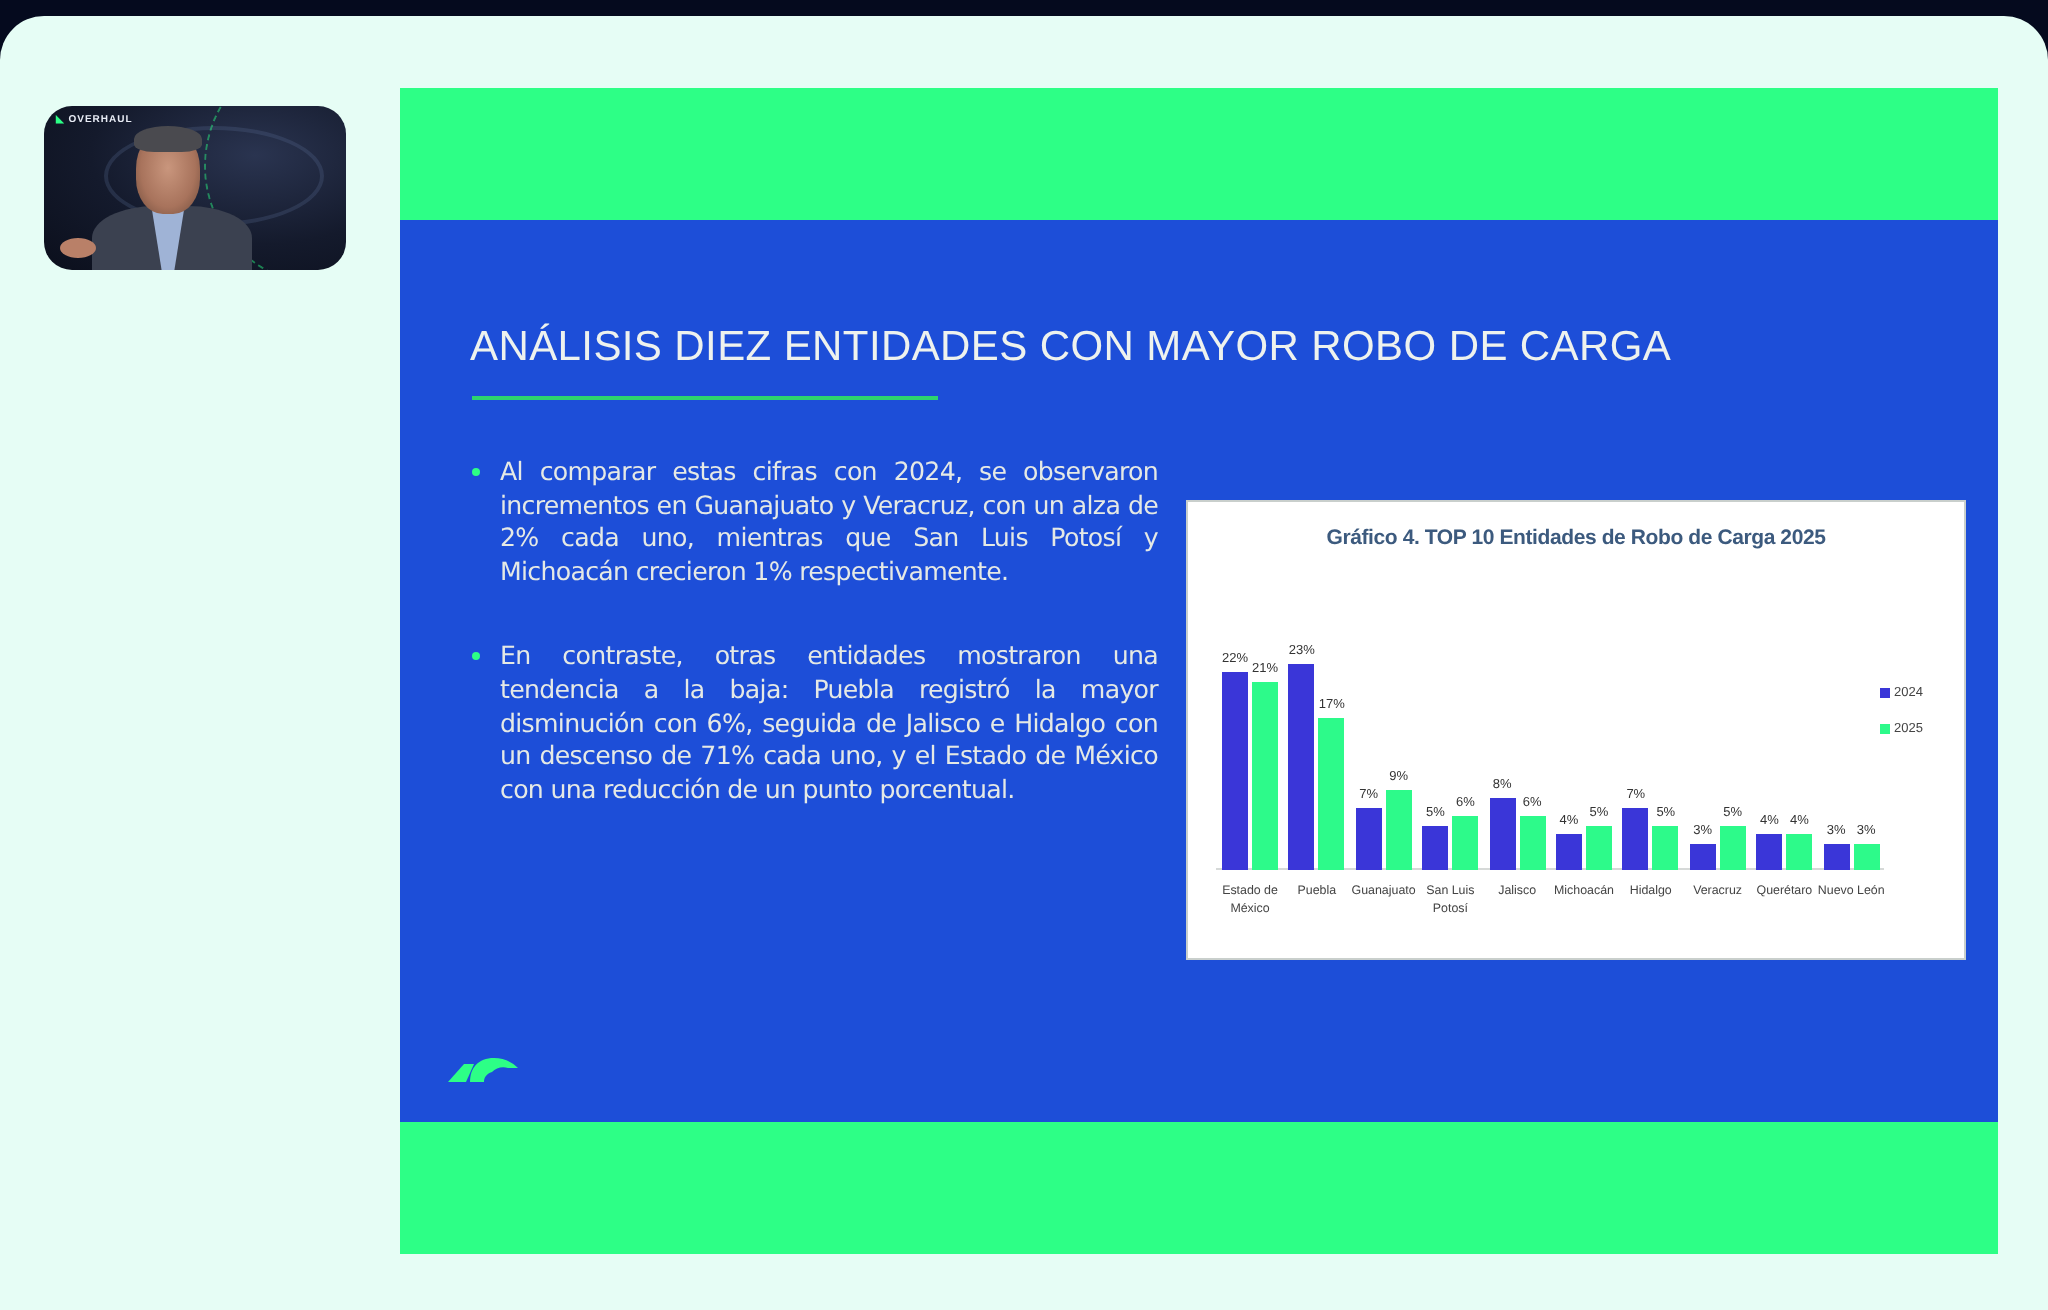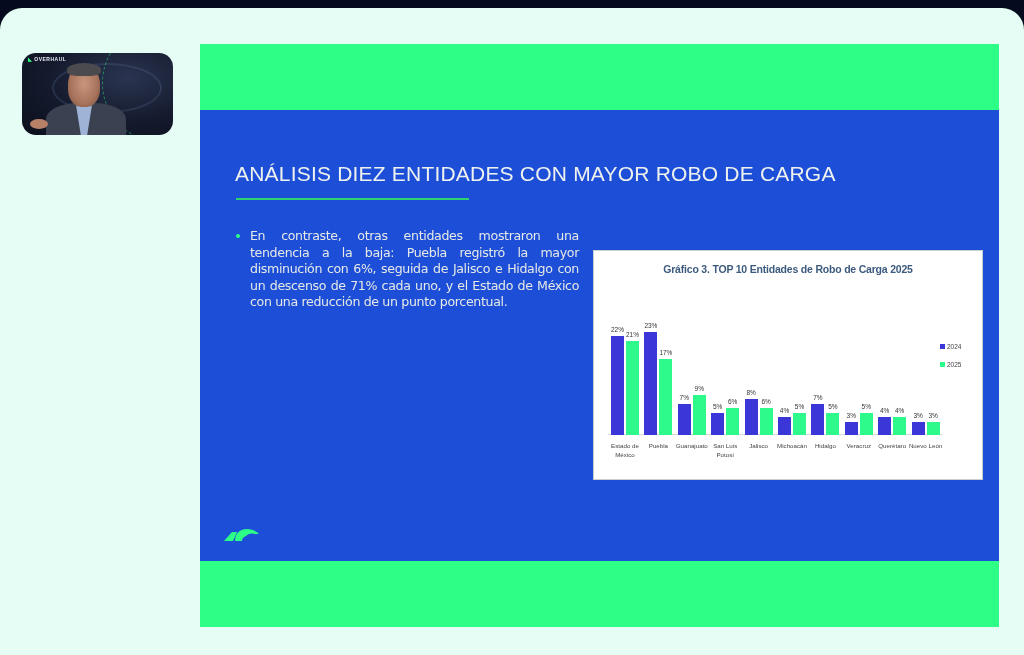--- a/index.html
+++ b/index.html
@@ -139,30 +139,31 @@
 </div>
 
 <div class="slide">
   <div class="band-top"></div>
   <div class="band-bottom"></div>
 
   <div class="slide-title">ANÁLISIS DIEZ ENTIDADES CON MAYOR ROBO DE CARGA</div>
   <div class="title-rule"></div>
 
   <ul class="bullets">
+    <li><span class="dot"></span><span>Al comparar estas cifras con 2024, se observaron incrementos en Guanajuato y Veracruz, con un alza de 2% cada uno, mientras que San Luis Potosí y Michoacán crecieron 1% respectivamente.</span></li>
     <li><span class="dot"></span><span>En contraste, otras entidades mostraron una tendencia a la baja: Puebla registró la mayor disminución con 6%, seguida de Jalisco e Hidalgo con un descenso de 71% cada uno, y el Estado de México con una reducción de un punto porcentual.</span></li>
   </ul>
 
   <svg class="logo" viewBox="0 0 36 16">
     <path d="M0 15 L8 6 L13 6 L9 15 Z" fill="#2dff86"></path>
     <path d="M11 15 C11 8 15 3 23 3 C28 3 32 5 35 8 L30 8 C27 7 24 8 22 10 C19 11 18 13 18 15 Z" fill="#2dff86"></path>
   </svg>
 
   <div class="chart-panel">
-    <div class="chart-title">Gráfico 3. TOP 10 Entidades de Robo de Carga 2025</div>
+    <div class="chart-title">Gráfico 4. TOP 10 Entidades de Robo de Carga 2025</div>
     <div class="plot" id="plot">
       <div class="baseline"></div>
     <div class="group" style="left: 0px;">
           <div class="bar y2024" style="height: 99px;"></div>
           <div class="val" style="left: 3px; bottom: 102px;">22%</div>
           <div class="bar y2025" style="height: 94.5px;"></div>
           <div class="val" style="left: 18px; bottom: 97.5px;">21%</div>
         </div>
         <div class="group" style="left: 33.4px;">
           <div class="bar y2024" style="height: 103.5px;"></div>

